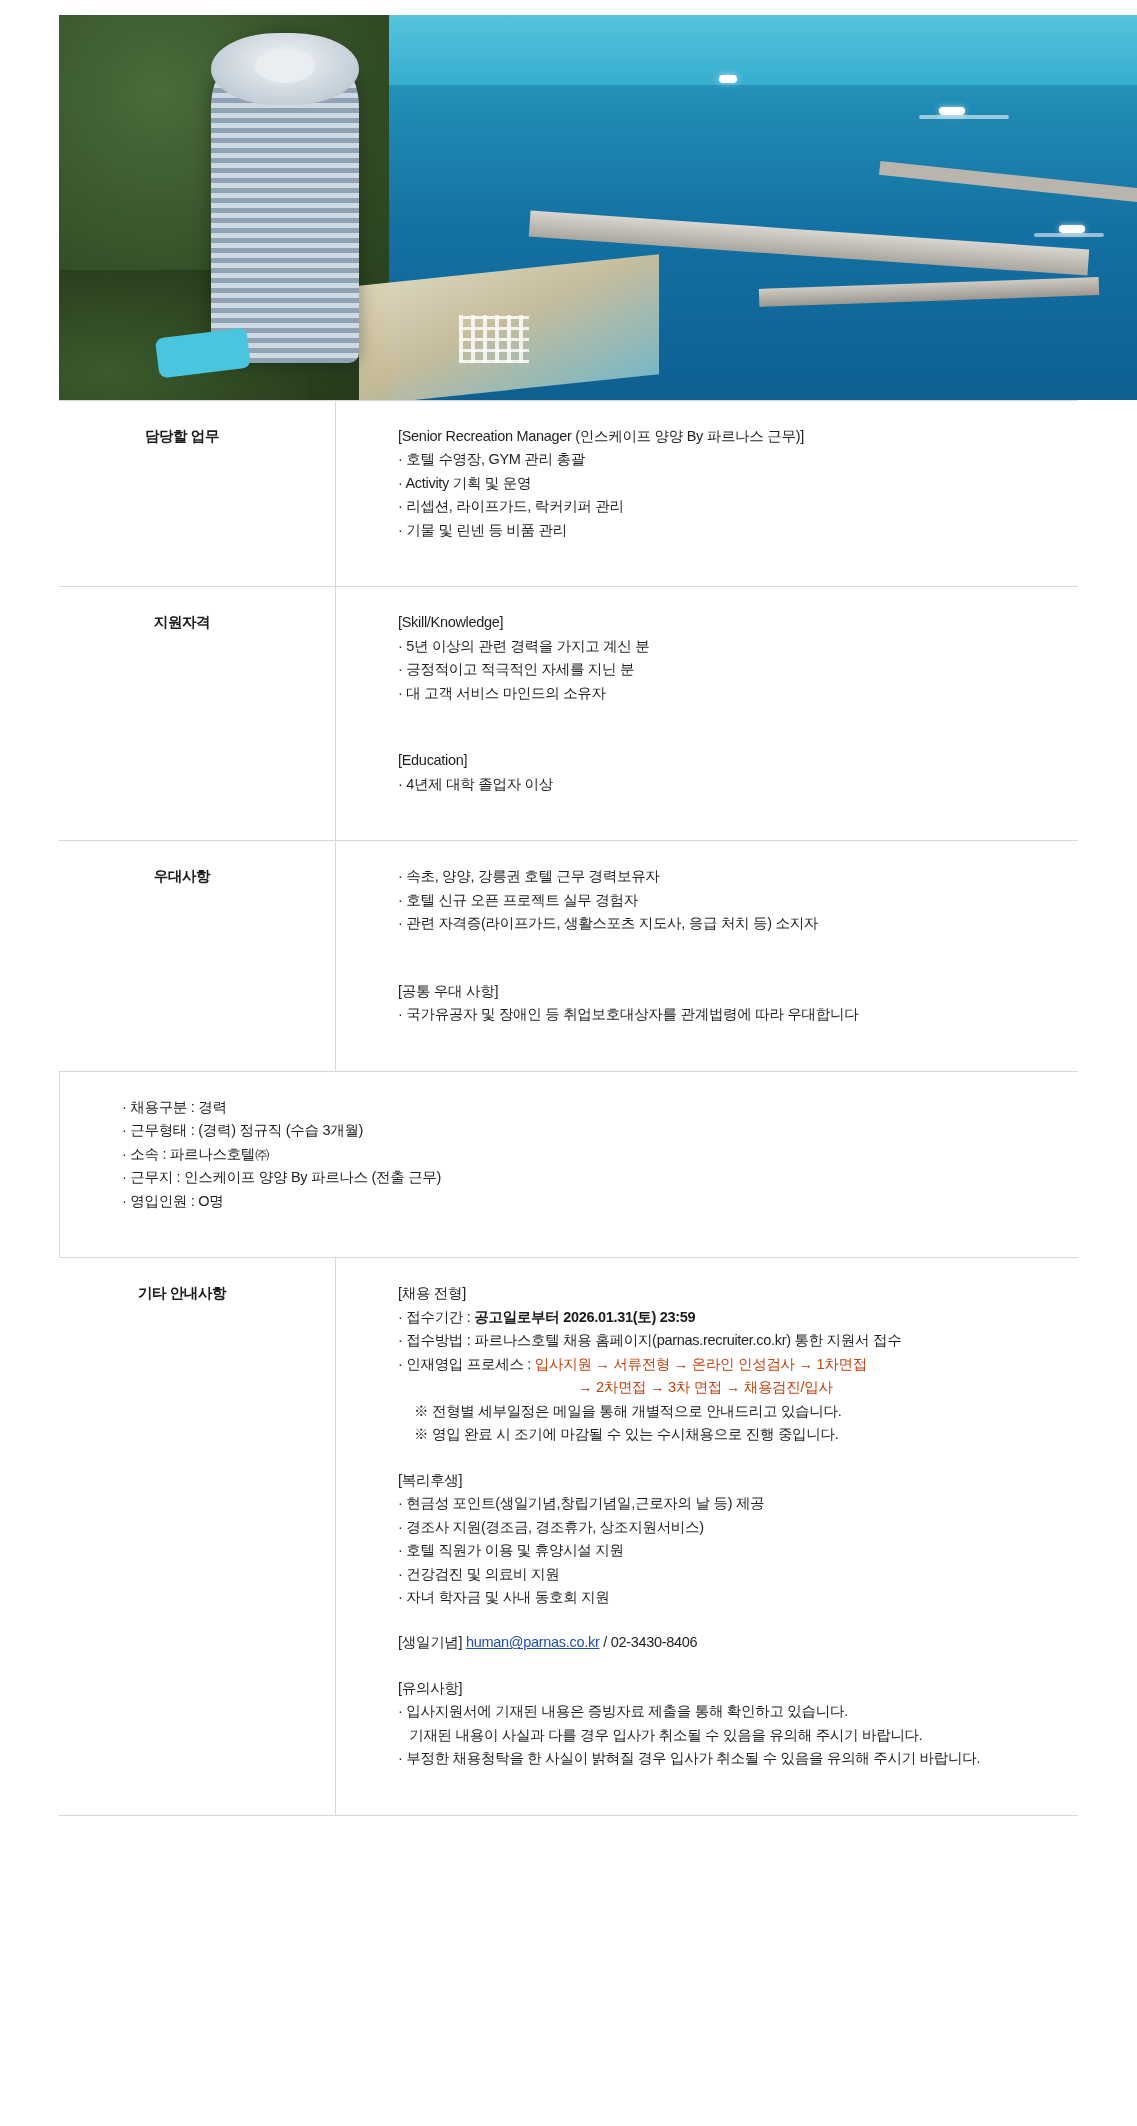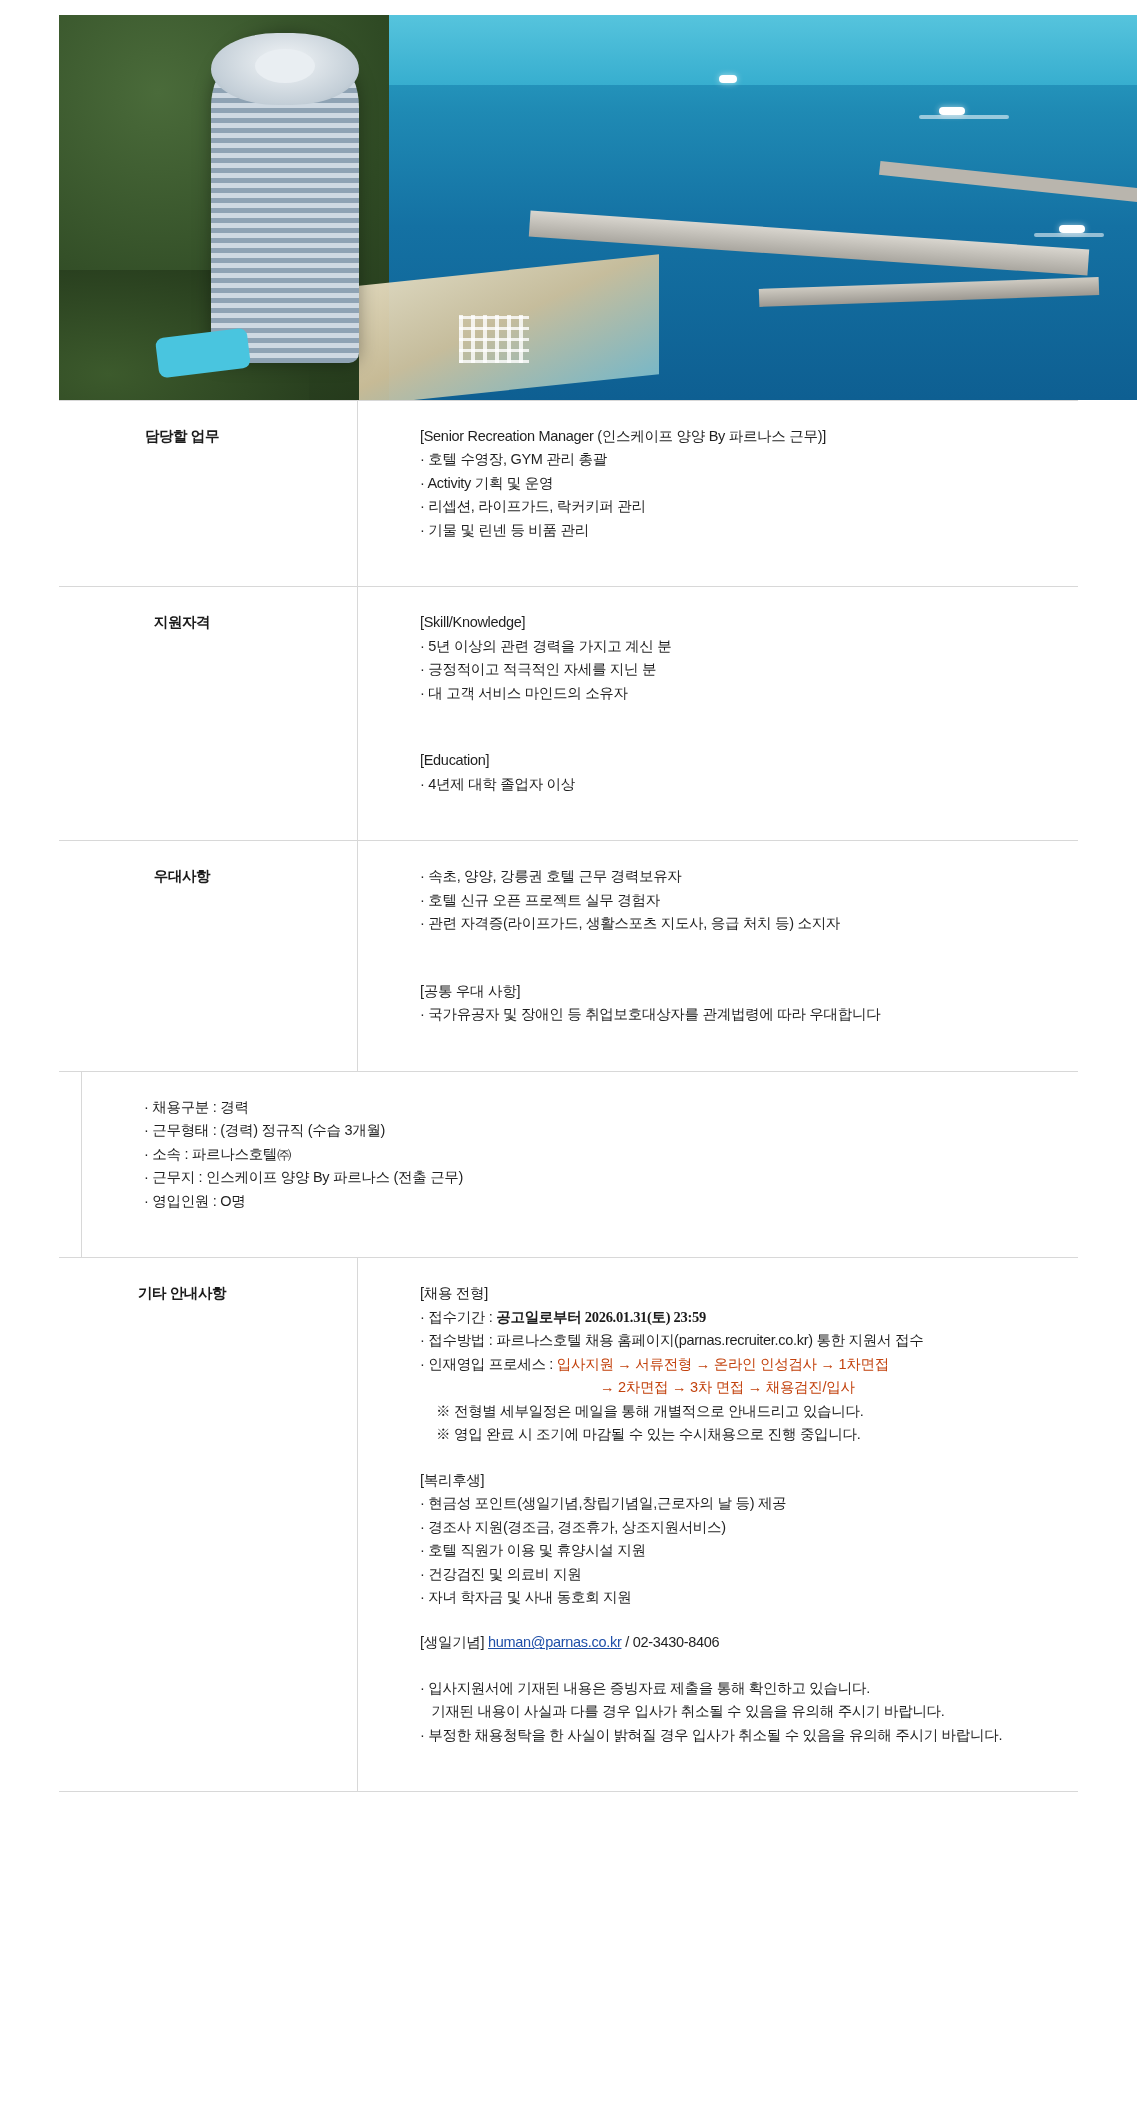--- a/index.html
+++ b/index.html
@@ -115,25 +115,24 @@
     letter-spacing:-0.4px;
   }
   .row-body {
     flex:1 1 auto;
     padding:24px 0 26px 62px;
     border-left:1px solid #d8d8d8;
     font-size:14.5px;
     line-height:1.62;
     color:#1f1f1f;
     letter-spacing:-0.3px;
-    margin-left:22px;
   }
   .row-body .line { white-space:pre-wrap; }
   .row-body .blank { height:22px; }
-  .bold-date { font-weight:bold; color:#1a1a1a;font-family:Liberation Serif, serif; }
+  .bold-date { font-weight:bold; color:#1a1a1a; }
   .accent { color:#c2410c; }
   .link { color:#1f4fa8; }
   .indent { padding-left:16px; }
   .indent2 { padding-left:30px; }
   .spacer-sm { height:18px; }
 </style>
 </head>
 <body>
 
 <div class="page">
@@ -233,20 +232,21 @@
         <div class="line">· 호텔 직원가 이용 및 휴양시설 지원</div>
         <div class="line">· 건강검진 및 의료비 지원</div>
         <div class="line">· 자녀 학자금 및 사내 동호회 지원</div>
 
         <div class="blank"></div>
 
         <div class="line"><span>[생일기념] </span><a class="link" href="#">human@parnas.co.kr</a><span> / 02-3430-8406</span></div>
 
         <div class="blank"></div>
 
+        <div class="line">[유의사항]</div>
         <div class="line">· 입사지원서에 기재된 내용은 증빙자료 제출을 통해 확인하고 있습니다.</div>
         <div class="line">   기재된 내용이 사실과 다를 경우 입사가 취소될 수 있음을 유의해 주시기 바랍니다.</div>
         <div class="line">· 부정한 채용청탁을 한 사실이 밝혀질 경우 입사가 취소될 수 있음을 유의해 주시기 바랍니다.</div>
 
         <div class="spacer-sm"></div>
       </div>
     </div>
 
     <div class="row" style="border-top:1px solid #d8d8d8; height:0;"></div>
 

